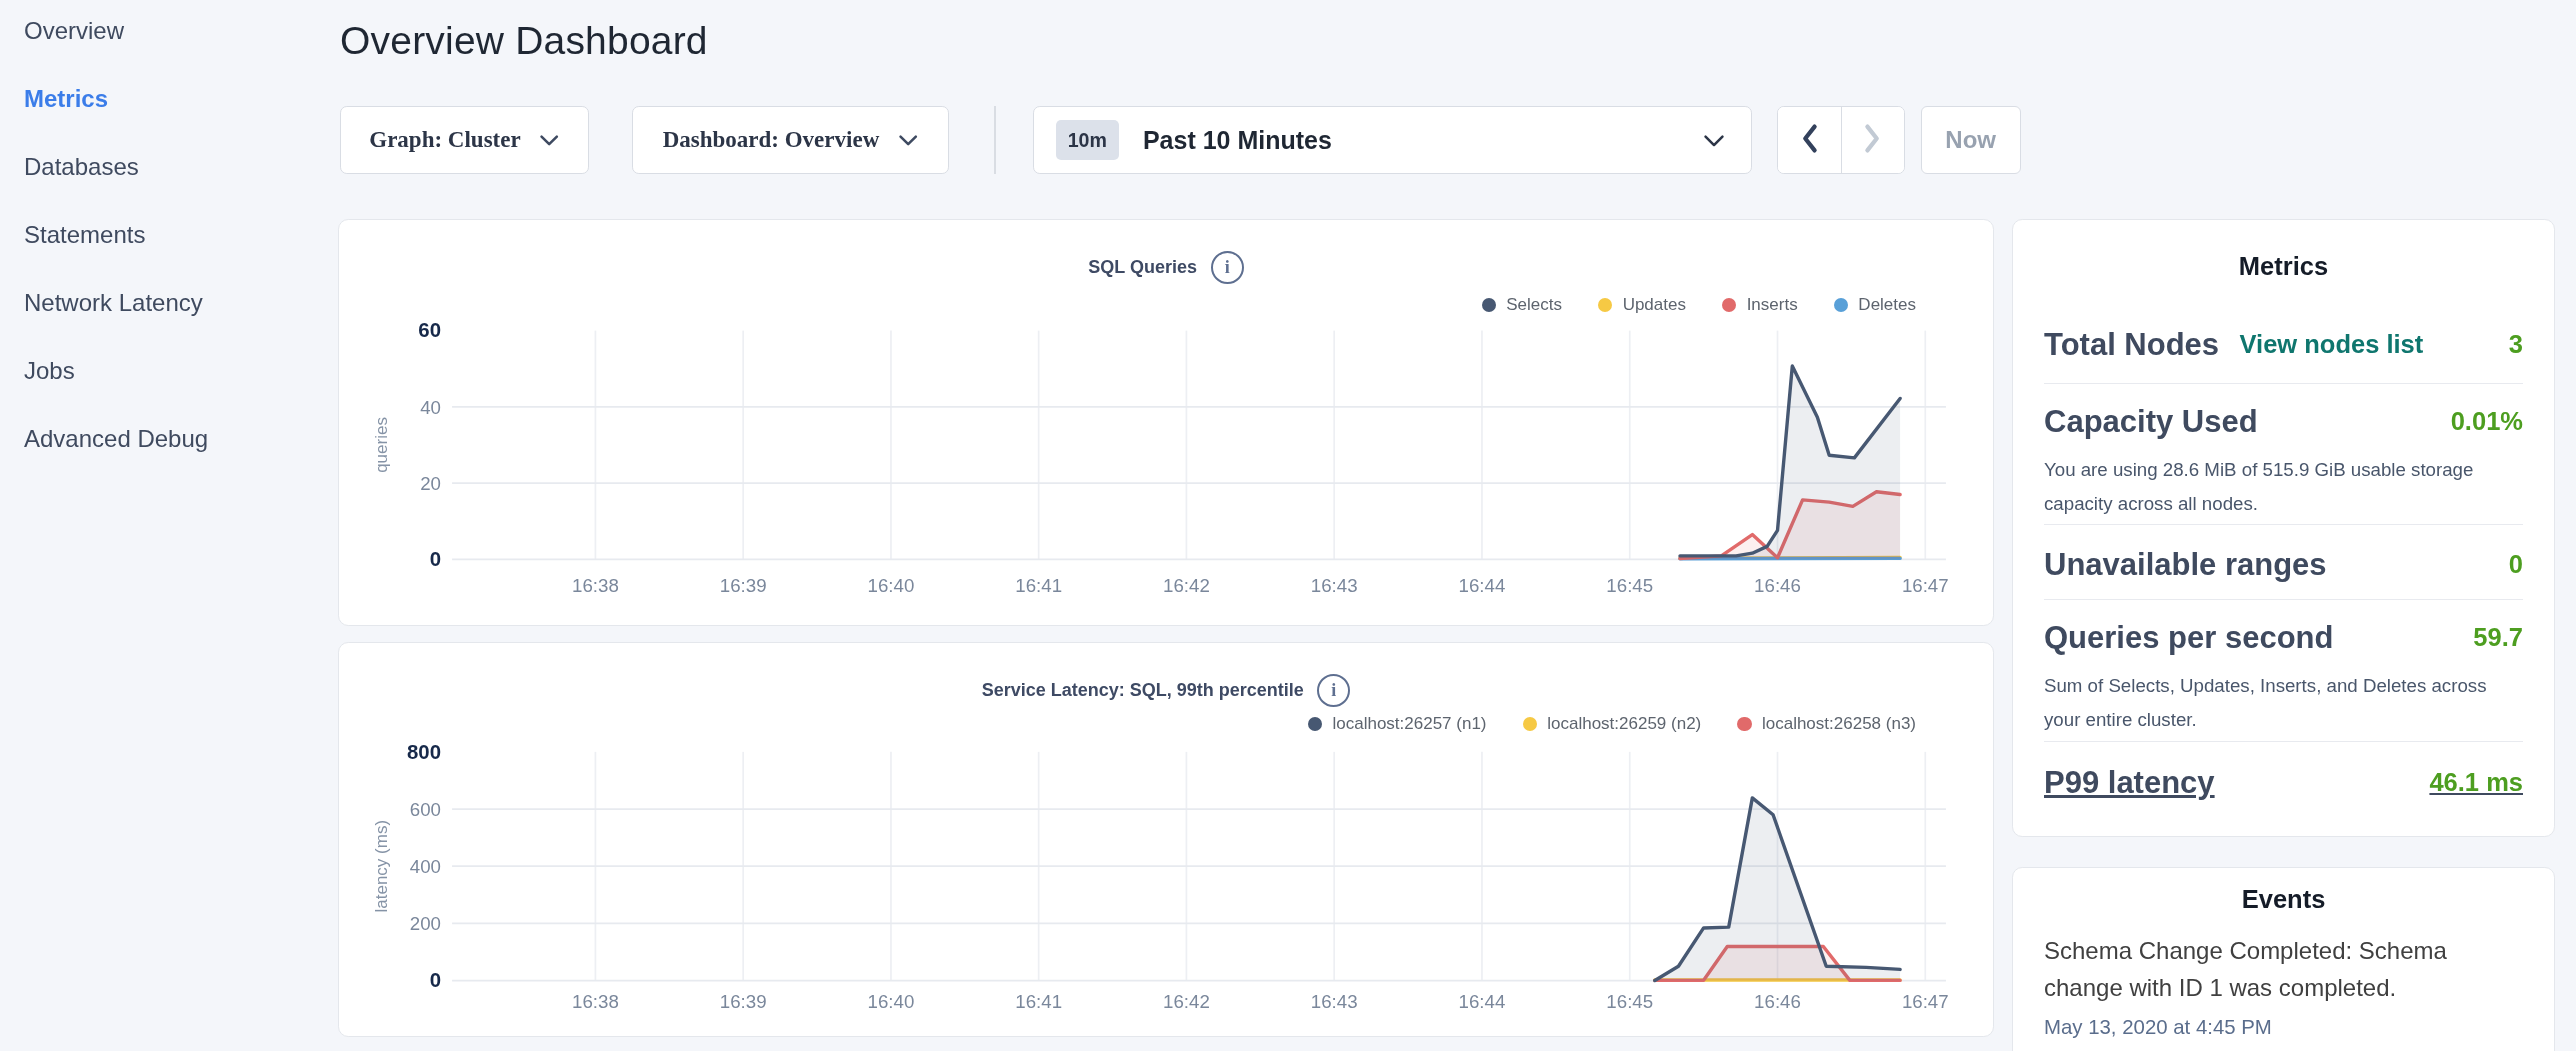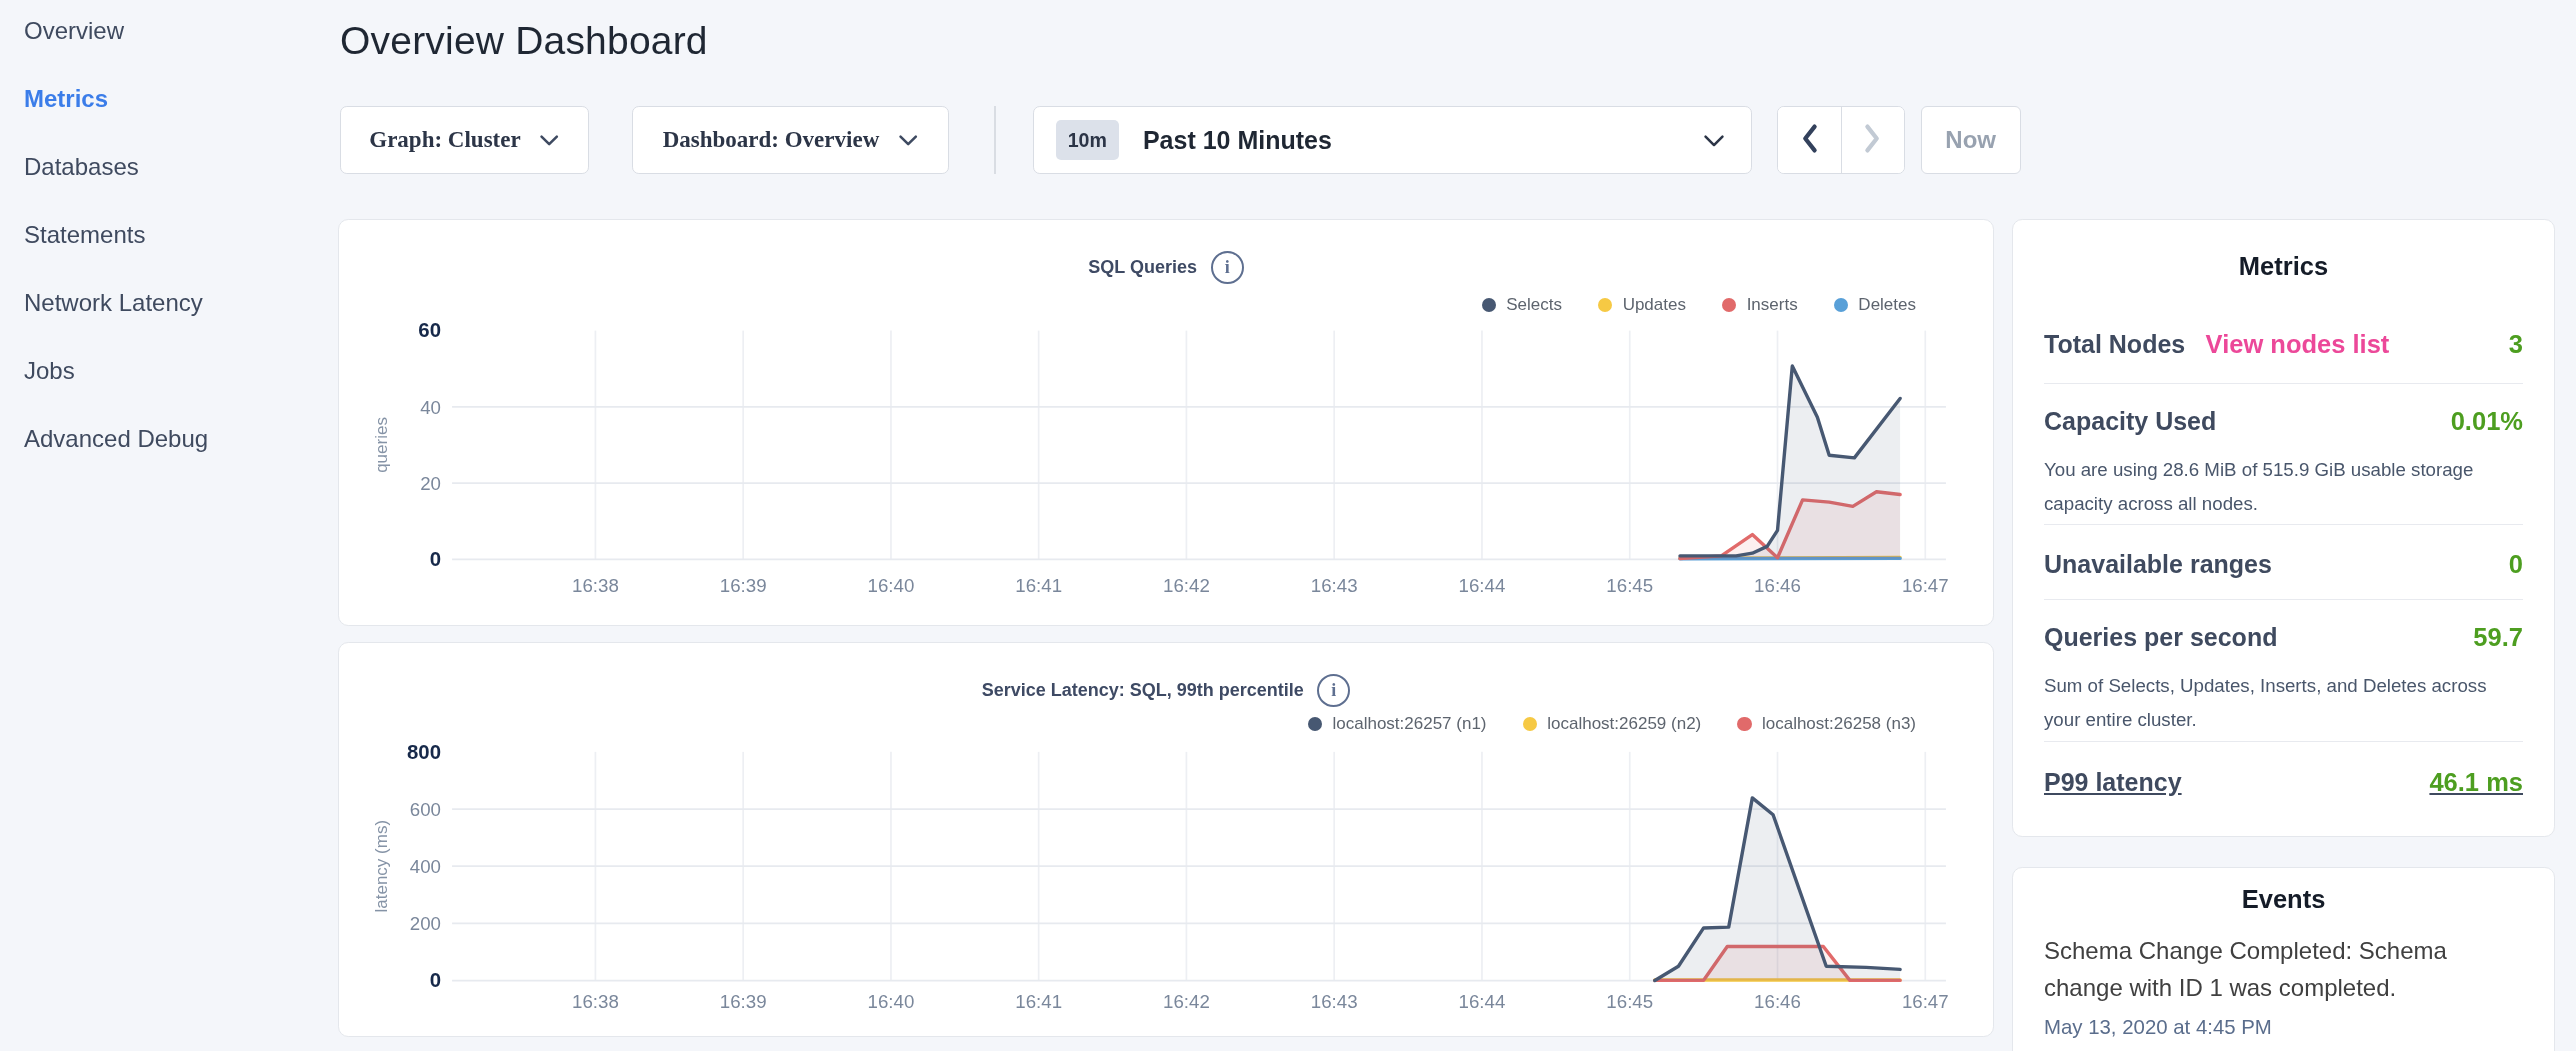--- a/index.html
+++ b/index.html
@@ -42,22 +42,22 @@
   .legend-item{display:flex;align-items:center;gap:10.2px;font-size:17px;color:#5d646e;}
   .dot{width:14.5px;height:14.5px;border-radius:50%;display:inline-block;}
   .chart-svg{position:absolute;left:0;top:0;}
   svg text{font-family:"Liberation Sans",sans-serif;}
 
   
   .summary-card{left:2012px;top:219px;width:543px;height:618px;padding:0 31px;}
   .panel-heading{text-align:center;font-size:25.5px;font-weight:700;color:#151c28;margin:31px 0 0 0;line-height:31px;}
   .s-row{border-bottom:1.7px solid #e8eaef;}
   .s-row-line{display:flex;align-items:center;line-height:37px;}
-  .s-label{font-size:25px;font-weight:700;color:#3f4a5f;}
-  .s-link{font-size:25.5px;font-weight:700;color:#ec4899;margin-left:20.4px;cursor:pointer;}
+  .s-label{font-size:31px;font-weight:700;color:#3f4a5f;}
+  .s-link{font-size:25.5px;font-weight:700;color:#0f766e;margin-left:20.4px;cursor:pointer;}
   .s-value{margin-left:auto;font-size:25.5px;font-weight:700;color:#4d9e20;}
   .s-desc{font-size:18.7px;line-height:34px;color:#49566b;margin-top:13px;}
   .row-1{margin-top:44px;padding-bottom:20.4px;}
   .row-2{padding-top:18.7px;padding-bottom:3.4px;}
   .row-3{padding-top:20.4px;padding-bottom:16px;}
   .row-4{padding-top:18.7px;padding-bottom:4.3px;}
   .row-5{padding-top:22px;border-bottom:none;text-decoration:underline;}
 
   
   .events-card{left:2012px;top:867px;width:543px;height:247px;padding:0 31px;}

